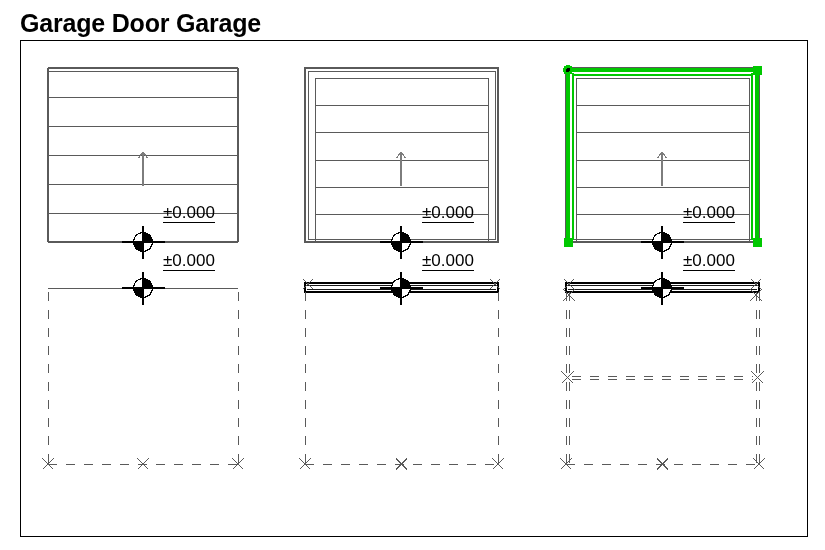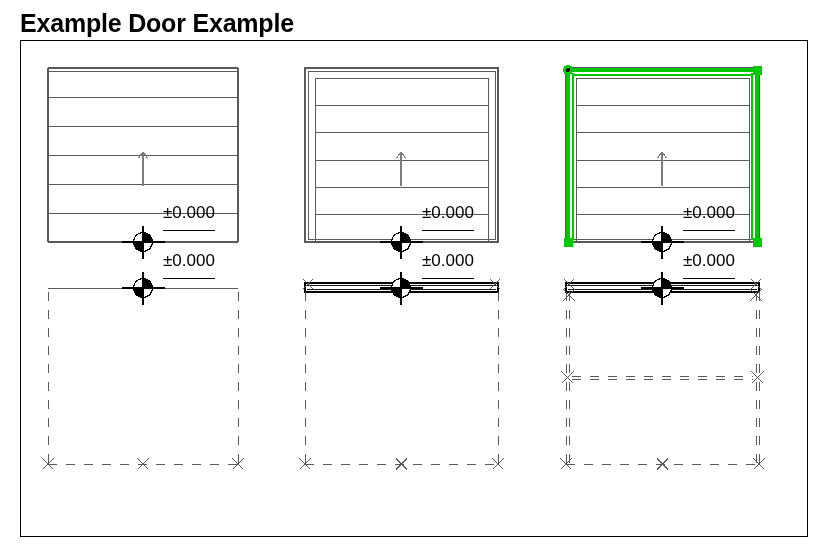--- a/index.html
+++ b/index.html
@@ -15,26 +15,26 @@
   }
   #drawing-border{
     position:absolute;left:20px;top:40px;width:788px;height:497px;
     border:1.5px solid #000;box-sizing:border-box;background:#fff;
   }
   #canvas{position:absolute;left:0;top:0;width:825px;height:550px;}
   .lvl-txt{
     position:absolute;font-size:17px;color:#000;white-space:nowrap;
     font-family:"Liberation Sans", sans-serif;letter-spacing:0px;
   }
-  .lvl-txt span{border-bottom:1.6px solid #000;padding-bottom:8px;text-align:right;}
+  .lvl-txt span{border-bottom:1.6px solid #000;padding-bottom:0px;text-align:right;}
 </style>
 </head>
 <body>
 
-<div id="page-title">Example Door Example</div>
+<div id="page-title">Garage Door Garage</div>
 
 <div id="drawing-border"></div>
 
 <svg id="canvas" viewBox="0 0 825 550" width="825" height="550" xmlns="http://www.w3.org/2000/svg" shape-rendering="crispEdges">
   <g id="svg-root">
       <g>
         <g>
           <line x1="48" y1="68" x2="238" y2="68" stroke="#5a5a5a" stroke-width="1.1"></line>
           <line x1="48" y1="71.5" x2="238" y2="71.5" stroke="#5a5a5a" stroke-width="1.1"></line>
           <line x1="48" y1="68" x2="48" y2="242" stroke="#5a5a5a" stroke-width="1.1"></line>

